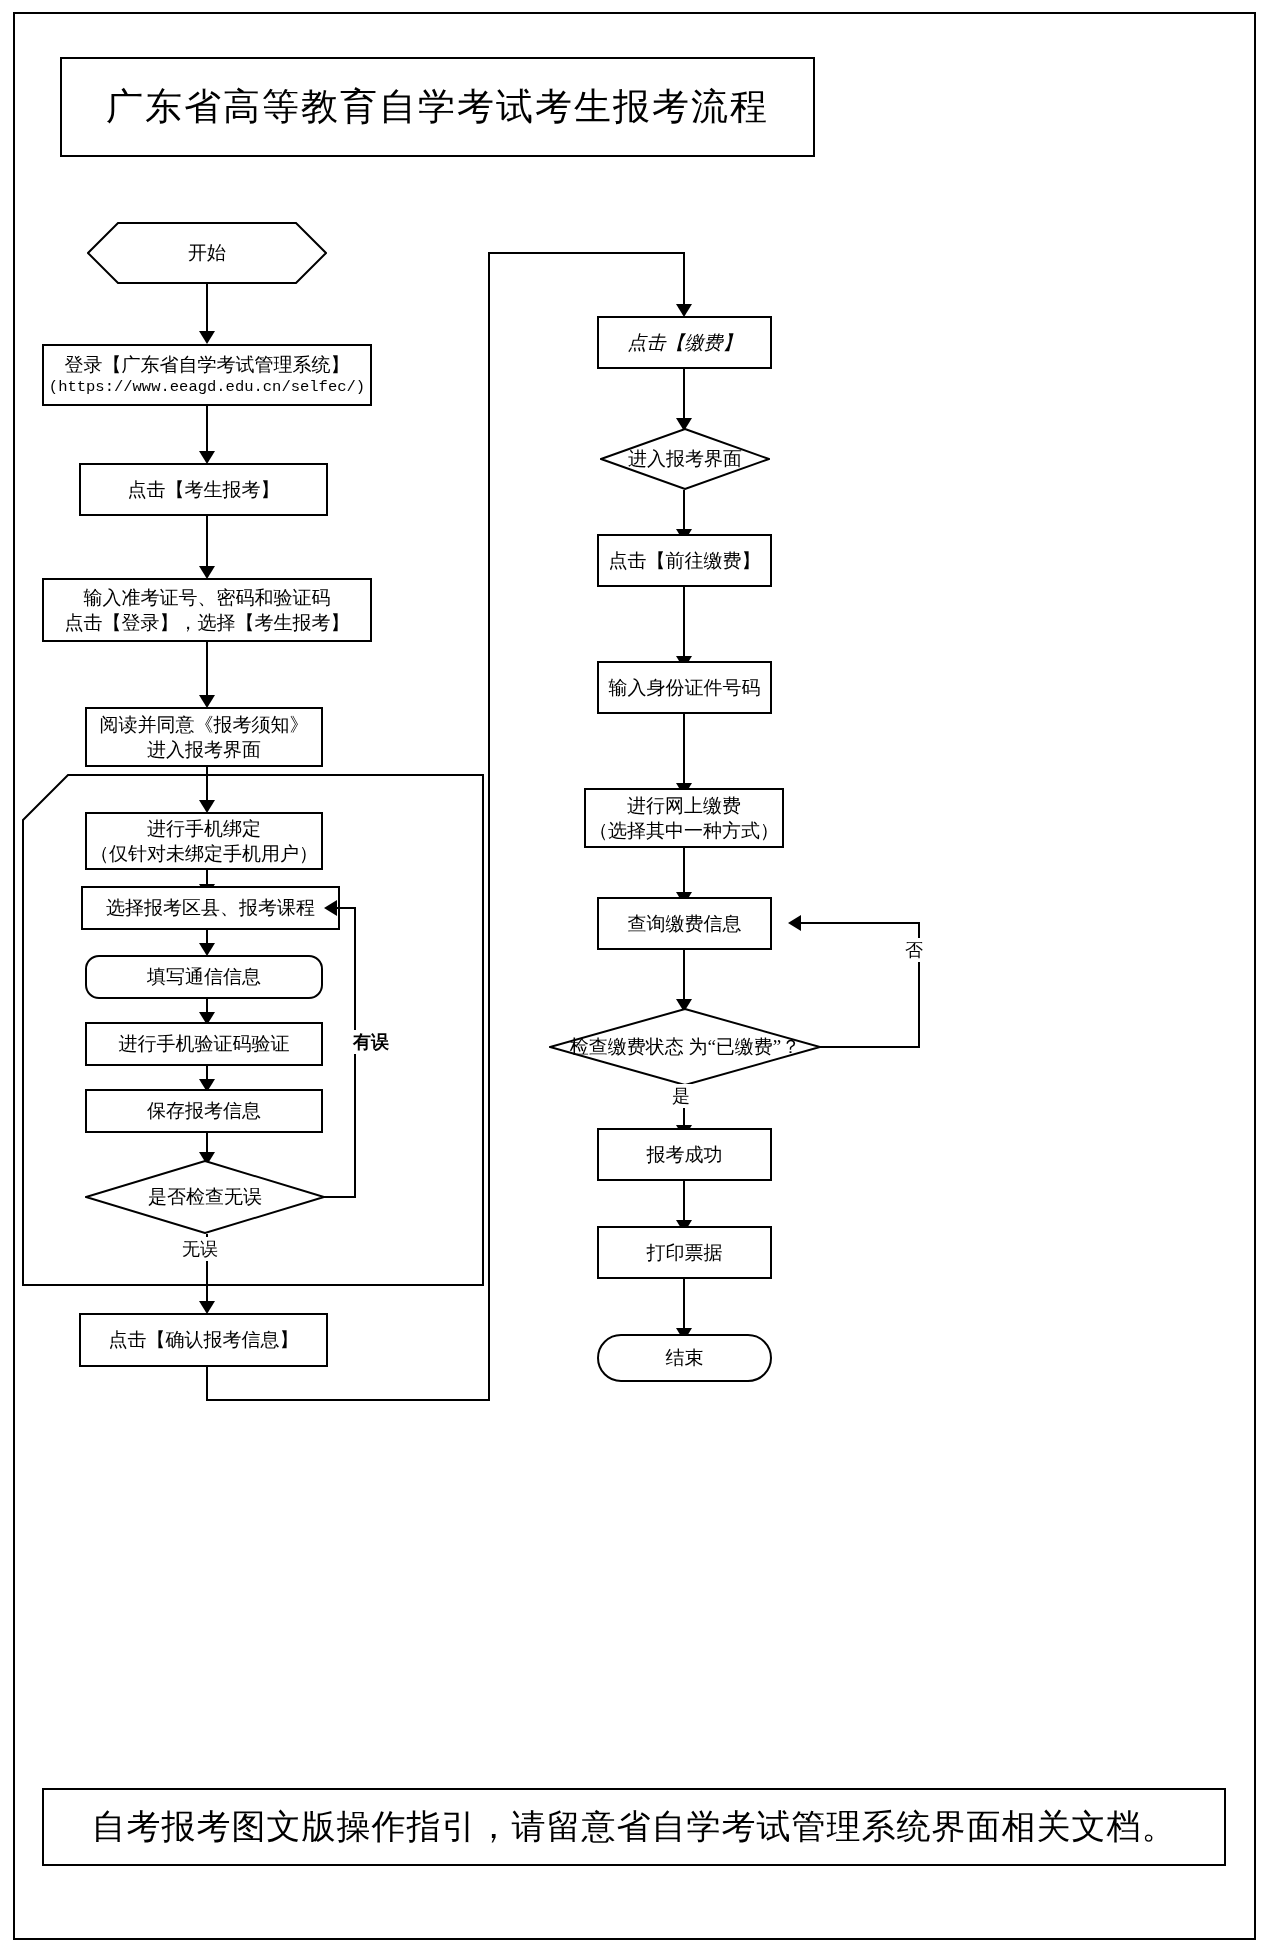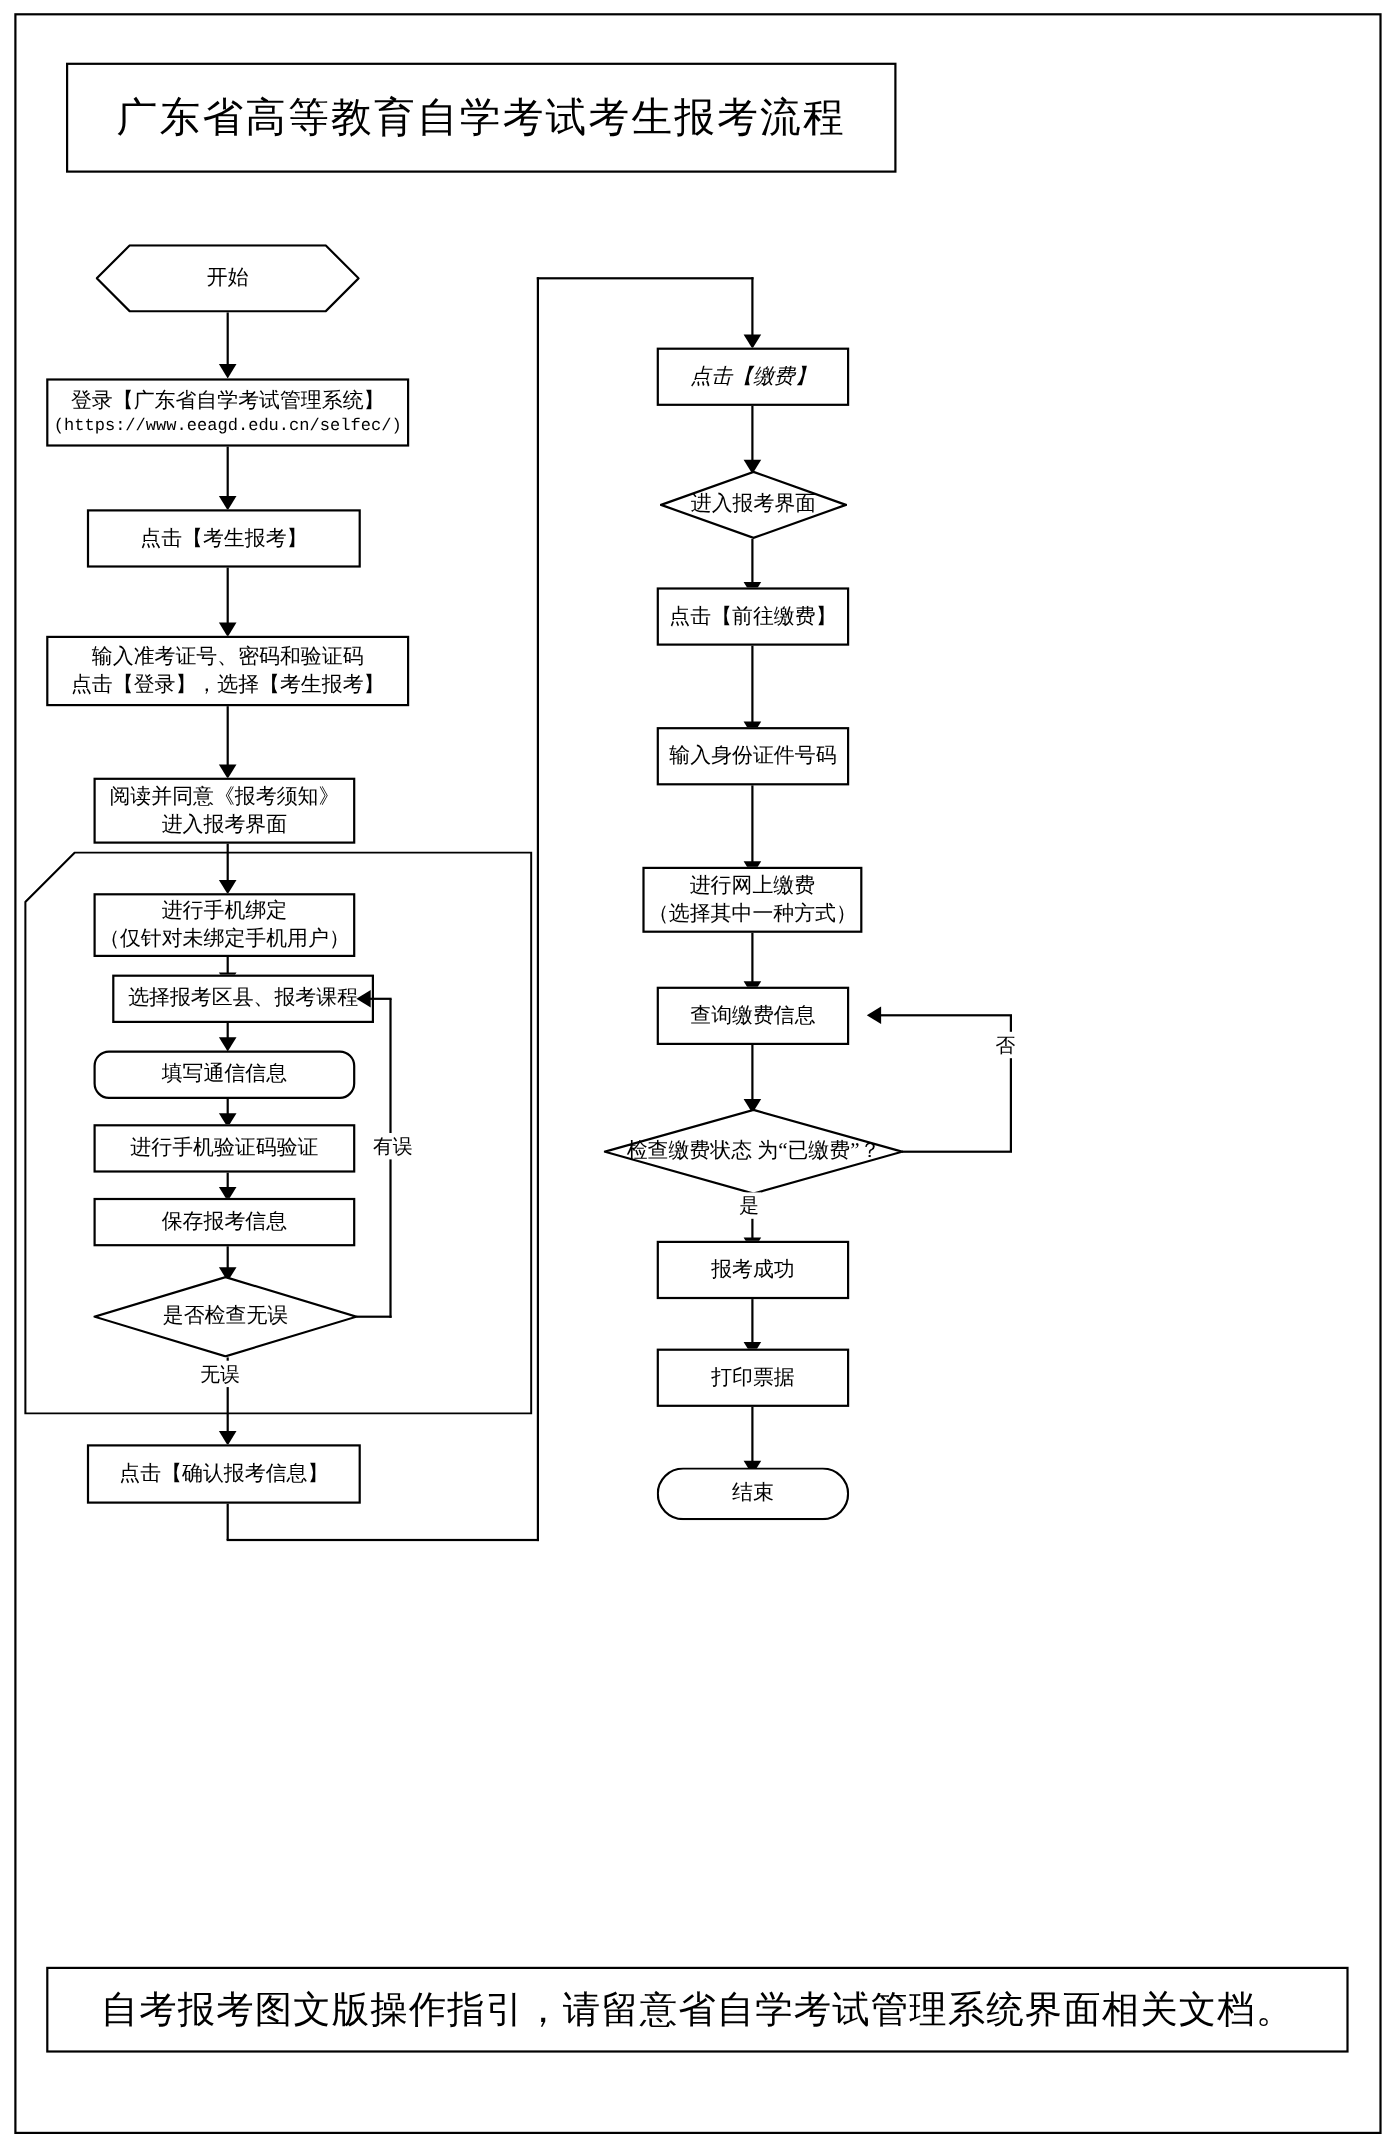--- a/index.html
+++ b/index.html
@@ -119,21 +119,21 @@
   </div>
   <div class="arrow-d" style="left:199px;top:800px;"></div>
 
   <div class="node rect" style="left:85px;top:812px;width:238px;height:58px;">
     <span class="lbl cn">进行手机绑定
 （仅针对未绑定手机用户）</span>
   </div>
   <div class="ln vl" style="left:206px;top:870px;width:2px;height:17px;"></div>
   <div class="arrow-d" style="left:199px;top:884px;"></div>
 
-  <div class="node rect" style="left:102px;top:886px;width:238px;height:44px;">
+  <div class="node rect" style="left:81px;top:886px;width:259px;height:44px;">
     <span class="lbl cn">选择报考区县、报考课程</span>
   </div>
   <div class="ln vl" style="left:206px;top:930px;width:2px;height:16px;"></div>
   <div class="arrow-d" style="left:199px;top:943px;"></div>
 
   <div class="node rect" style="left:85px;top:955px;width:238px;height:44px;border-radius:14px;">
     <span class="lbl cn">填写通信信息</span>
   </div>
   <div class="ln vl" style="left:206px;top:999px;width:2px;height:16px;"></div>
   <div class="arrow-d" style="left:199px;top:1012px;"></div>
@@ -154,21 +154,21 @@
     <svg width="240" height="74" viewBox="0 0 240 74">
       <polygon points="120,1 239,37 120,73 1,37" fill="#fff" stroke="#000" stroke-width="2"></polygon>
     </svg>
     <span class="shape-txt cn">是否检查无误</span>
   </div>
 
   <div class="ln hl" style="left:324px;top:1196px;width:32px;height:2px;"></div>
   <div class="ln vl" style="left:354px;top:908px;width:2px;height:290px;"></div>
   <div class="ln hl" style="left:336px;top:907px;width:20px;height:2px;"></div>
   <div class="arrow-l" style="left:324px;top:900px;"></div>
-  <span class="edge-lbl" style="left:337px;top:1030px;">有误</span>
+  <span class="edge-lbl" style="left:351px;top:1030px;font-weight:bold;">有误</span>
 
   <div class="ln vl" style="left:206px;top:1234px;width:2px;height:70px;"></div>
   <span class="edge-lbl" style="left:180px;top:1237px;">无误</span>
   <div class="arrow-d" style="left:199px;top:1301px;"></div>
 
   <div class="node rect" style="left:79px;top:1313px;width:249px;height:54px;">
     <span class="lbl cn">点击【确认报考信息】</span>
   </div>
 
   <div class="ln vl" style="left:206px;top:1367px;width:2px;height:33px;"></div>

